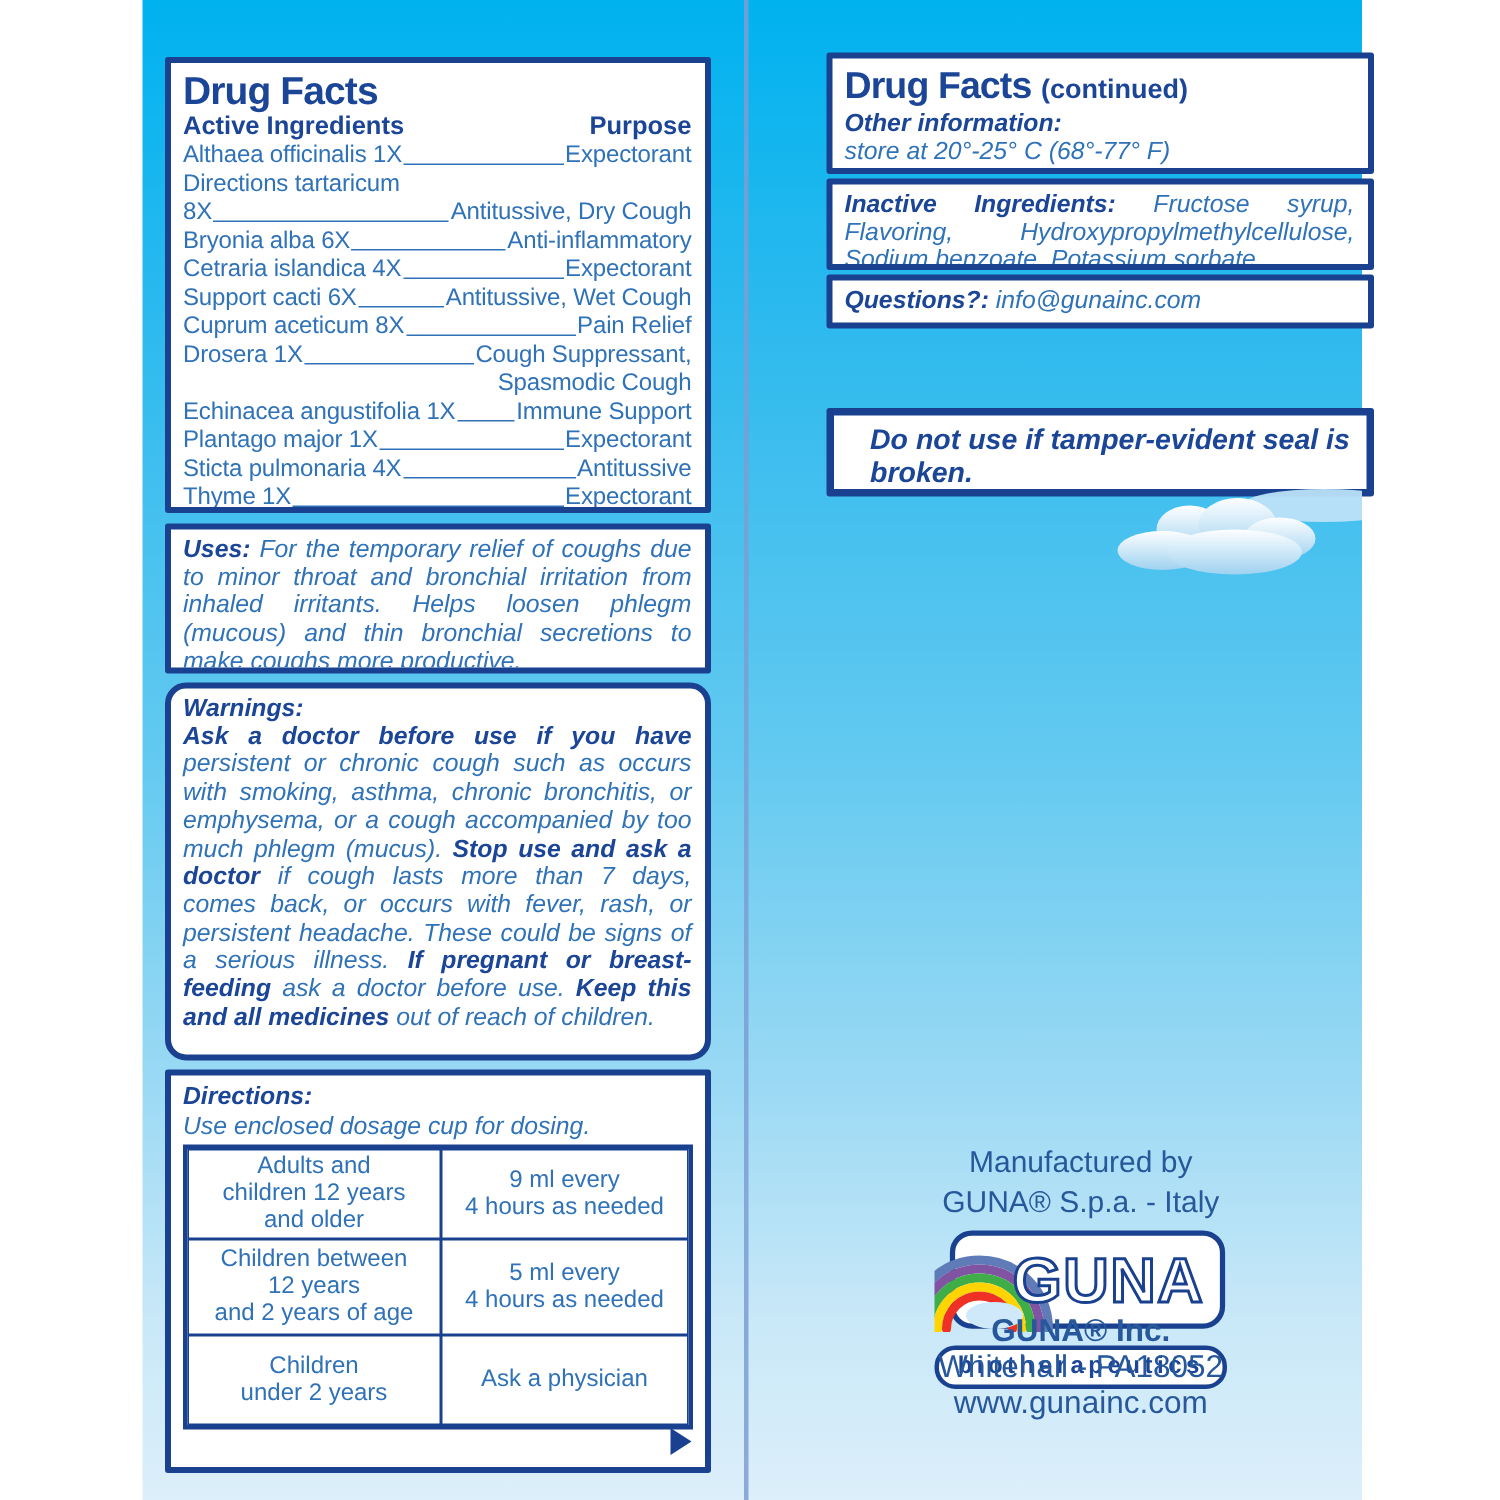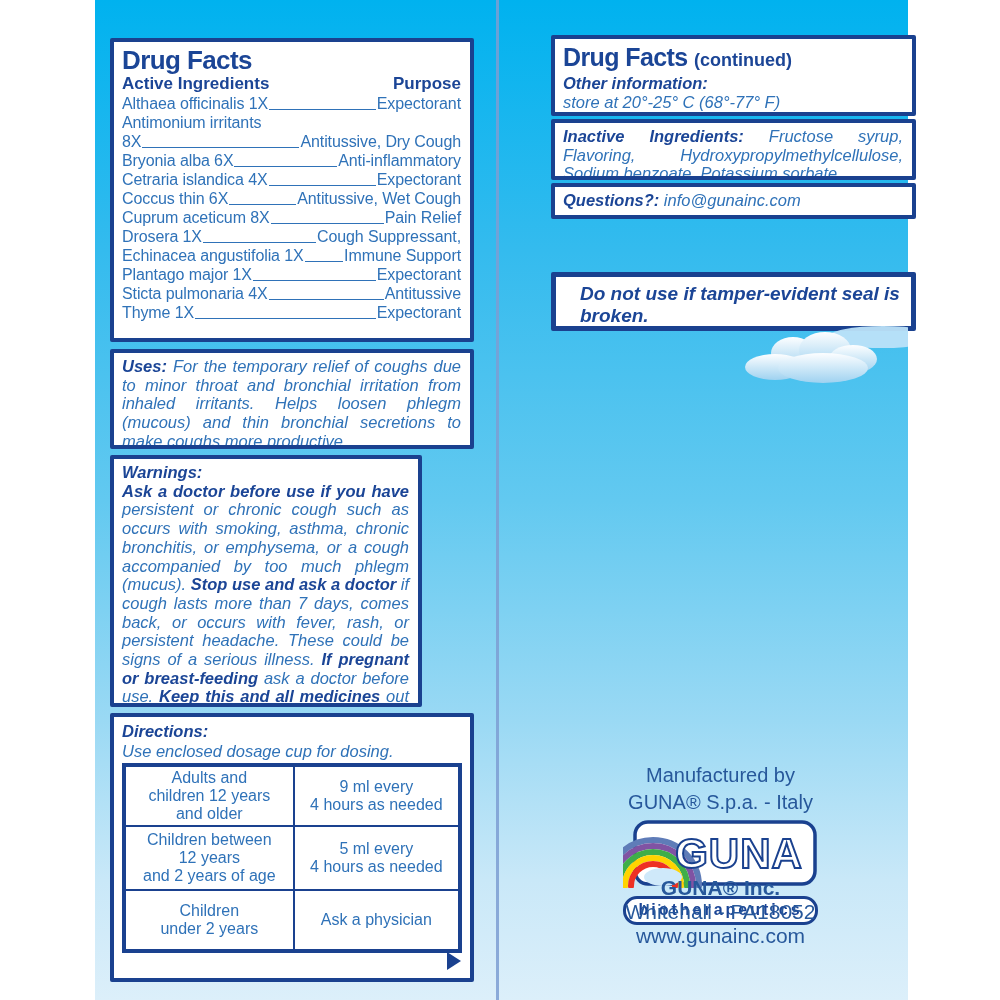--- a/index.html
+++ b/index.html
@@ -66,51 +66,54 @@
       <span>Active Ingredients</span>
       <span>Purpose</span>
     </div>
     <div id="ingredients">
         <div class="ing-row">
           <span class="l">Althaea officinalis 1X</span>
           <span class="fill"></span>
           <span class="r">Expectorant</span>
         </div>
         <div class="ing-row">
-          <span class="l">Antimonium irritants</span>
+          <span class="l">Directions tartaricum</span>
         </div>
         <div class="ing-row">
           <span class="l">8X</span>
           <span class="fill"></span>
           <span class="r">Antitussive, Dry Cough</span>
         </div>
         <div class="ing-row">
           <span class="l">Bryonia alba 6X</span>
           <span class="fill"></span>
           <span class="r">Anti-inflammatory</span>
         </div>
         <div class="ing-row">
           <span class="l">Cetraria islandica 4X</span>
           <span class="fill"></span>
           <span class="r">Expectorant</span>
         </div>
         <div class="ing-row">
-          <span class="l">Coccus thin 6X</span>
+          <span class="l">Support cacti 6X</span>
           <span class="fill"></span>
           <span class="r">Antitussive, Wet Cough</span>
         </div>
         <div class="ing-row">
           <span class="l">Cuprum aceticum 8X</span>
           <span class="fill"></span>
           <span class="r">Pain Relief</span>
         </div>
         <div class="ing-row">
           <span class="l">Drosera 1X</span>
           <span class="fill"></span>
           <span class="r">Cough Suppressant,</span>
+        </div>
+        <div class="ing-row right-only">
+          <span class="r">Spasmodic Cough</span>
         </div>
         <div class="ing-row">
           <span class="l">Echinacea angustifolia 1X</span>
           <span class="fill"></span>
           <span class="r">Immune Support</span>
         </div>
         <div class="ing-row">
           <span class="l">Plantago major 1X</span>
           <span class="fill"></span>
           <span class="r">Expectorant</span>
@@ -128,21 +131,21 @@
       </div>
   </div>
 
   <div class="df-box pad" style="left:2px;top:349px;width:364px;height:100px;">
     <div class="para">
       <b class="label">Uses:</b>
       <span>For the temporary relief of coughs due to minor throat and bronchial irritation from inhaled irritants. Helps loosen phlegm (mucous) and thin bronchial secretions to make coughs more productive.</span>
     </div>
   </div>
 
-  <div class="df-box pad" style="left:2px;top:455px;width:312px;height:252px;">
+  <div class="df-box pad" style="left:2px;top:455px;width:364px;height:252px;border-radius:14px;">
     <div class="para" style="text-align:left;">
       <span class="label">Warnings:</span>
     </div>
     <div class="para" id="warnings-text"><b>Ask a doctor before use if you have </b><span>persistent or chronic cough such as occurs with smoking, asthma, chronic bronchitis, or emphysema, or a cough accompanied by too much phlegm (mucus). </span><b>Stop use and ask a doctor</b><span> if cough lasts more than 7 days, comes back, or occurs with fever, rash, or persistent headache. These could be signs of a serious illness. </span><b>If pregnant or breast-feeding</b><span> ask a doctor before use. </span><b>Keep this and all medicines</b><span> out of reach of children.</span></div>
   </div>
 
   <div class="df-box pad" style="left:2px;top:713px;width:364px;height:269px;">
     <div class="para" style="text-align:left;line-height:20px;">
       <span class="label">Directions:</span>
     </div>

